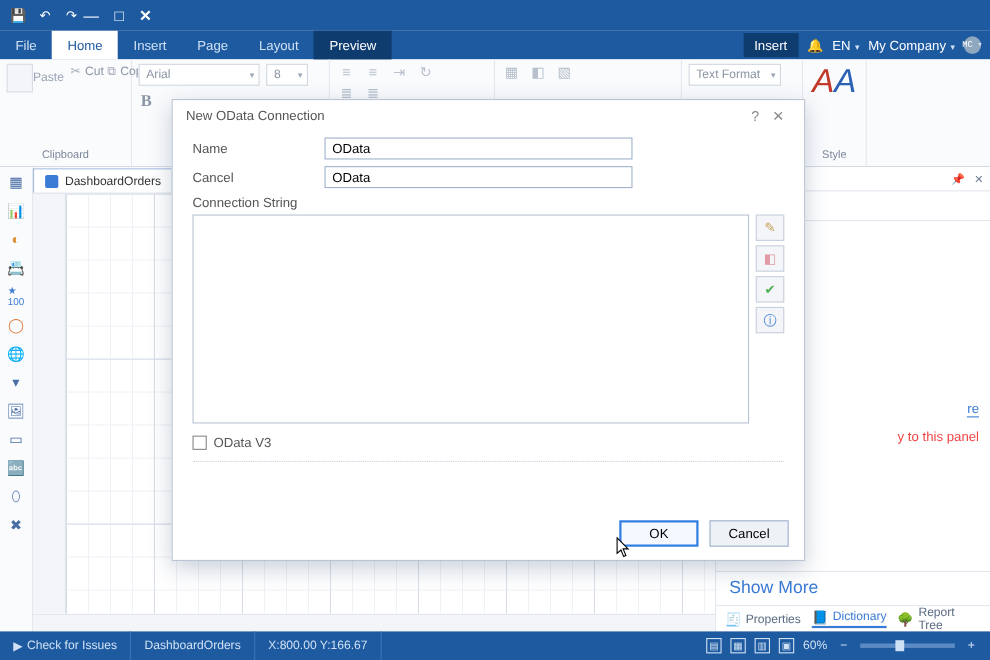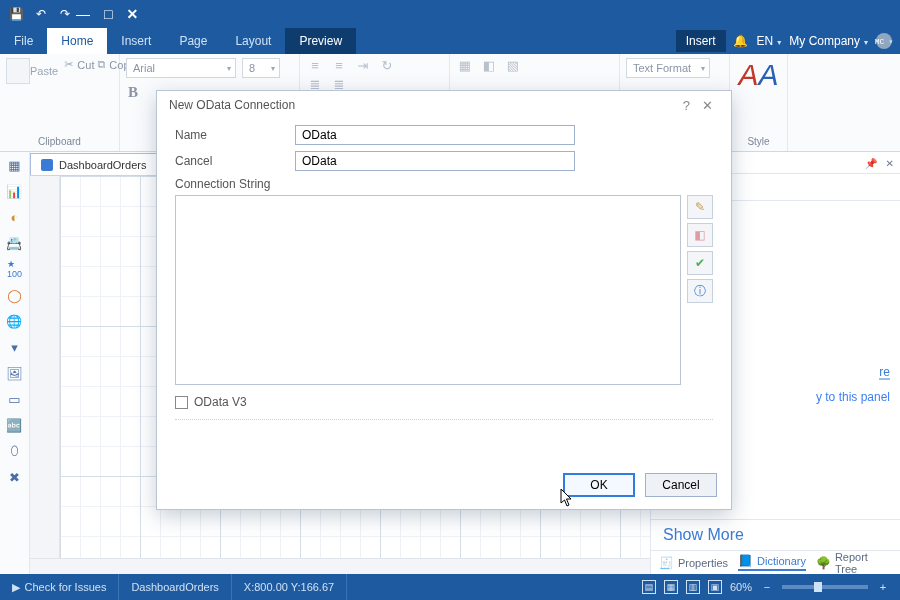--- a/index.html
+++ b/index.html
@@ -76,21 +76,21 @@
 .right-panel { width:250px; border-left:1px solid #e3e7ee; background:#fff; display:flex; flex-direction:column; }
 .rp-header { height:22px; display:flex; align-items:center; justify-content:flex-end; gap:8px; padding:0 6px; font-size:11px; color:#6c7a90; border-bottom:1px solid #e3e7ee;}
 .rp-header .pin::before{content:"📌"; font-size:10px;}
 .rp-header .close::before{content:"✕"; font-size:10px; color:#6c7a90;}
 .rp-toolbar { height:26px; display:flex; align-items:center; gap:10px; padding:0 8px; font-size:12px; color:#4a6fa5; }
 .rp-toolbar .dd::after{content:"▾"; font-size:8px; margin-left:3px; color:#7b879a;}
 .rp-body { flex:1; padding:8px 10px; font-size:12px; color:#5b6b83; overflow:hidden; border-bottom:1px solid #e3e7ee; border-top:1px solid #e3e7ee; position:relative;}
 .rp-body .drag-here { position:absolute; right:10px; top:50%; transform:translateY(-50%); width:180px; text-align:right;margin-top:24px;}
 .rp-body .line1 { color:#3a7bd5; border-bottom:1px solid #3a7bd5; display:inline-block;}
 .rp-body .line2 { color:#3a7bd5; display:block; margin-top:4px;}
-.rp-body .line3 { display:block; margin-top:10px; color:#3b82f6;}
+.rp-body .line3 { display:block; margin-top:10px; color:#ef4444;}
 .showmore { text-align:left; padding:6px 12px; font-size:16px; }
 .showmore a{ color:#3a7bd5; text-decoration:none;}
 .rp-tabs { height:24px; display:flex; align-items:center; gap:10px; padding:0 8px; font-size:11px; color:#5b6b83; border-top:1px solid #e3e7ee;}
 .rp-tabs span { display:flex; align-items:center; gap:4px;}
 .rp-tabs .active { color:#3a7bd5; border-bottom:2px solid #3a7bd5; padding-bottom:1px;}
 .tabicon { color:#d29b4b; font-size:12px;}
 
 
 .statusbar { position:absolute; left:0; right:0; bottom:0; height:26px; background:#1e5aa0; color:#cfe1f5; font-size:11px; display:flex; align-items:center; }
 .statusbar .sitem { padding:0 12px; border-right:1px solid #3b74b4; height:100%; display:flex; align-items:center; gap:4px; }

